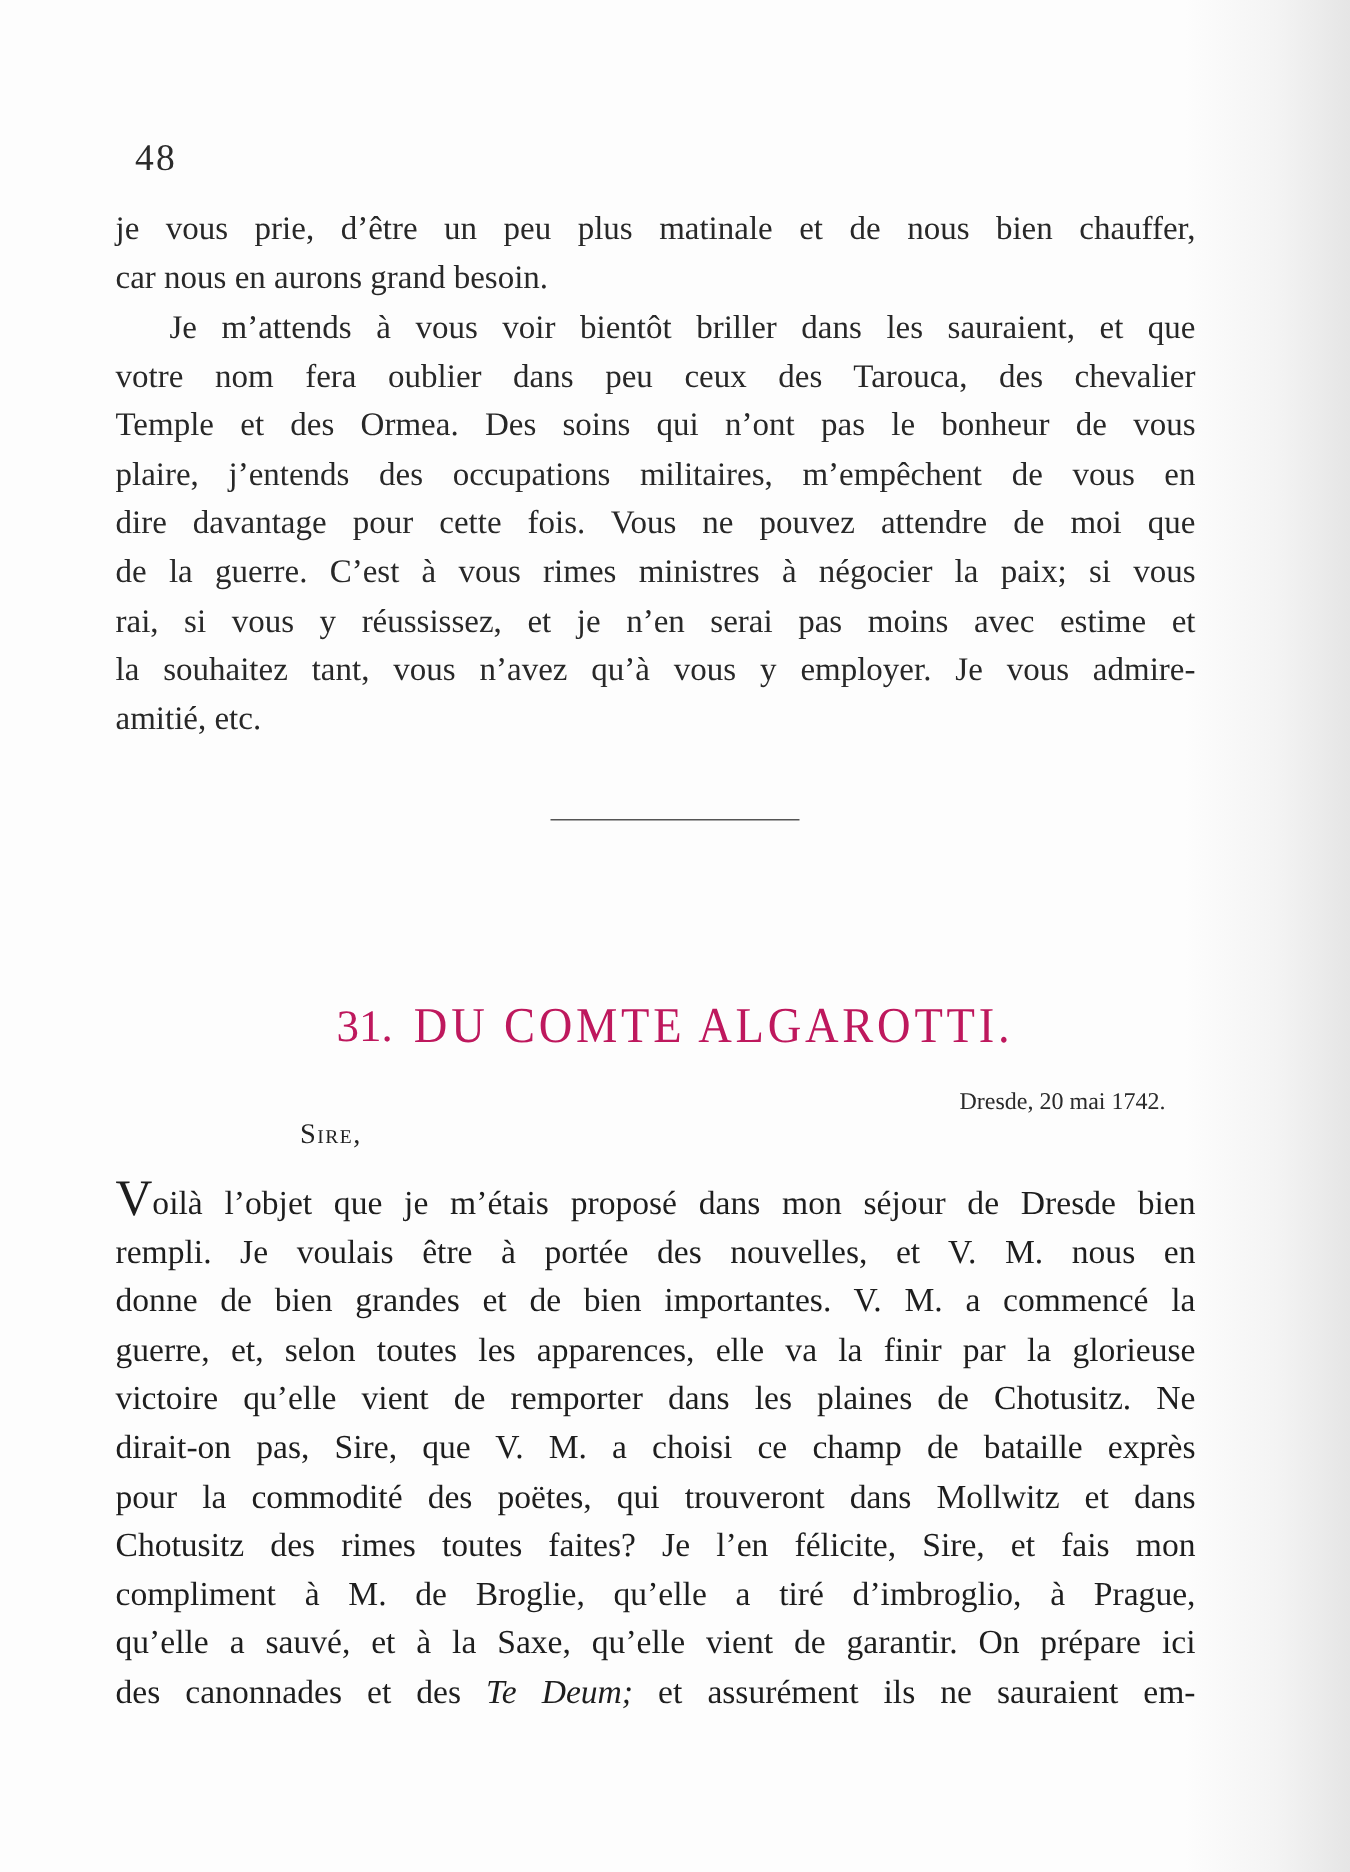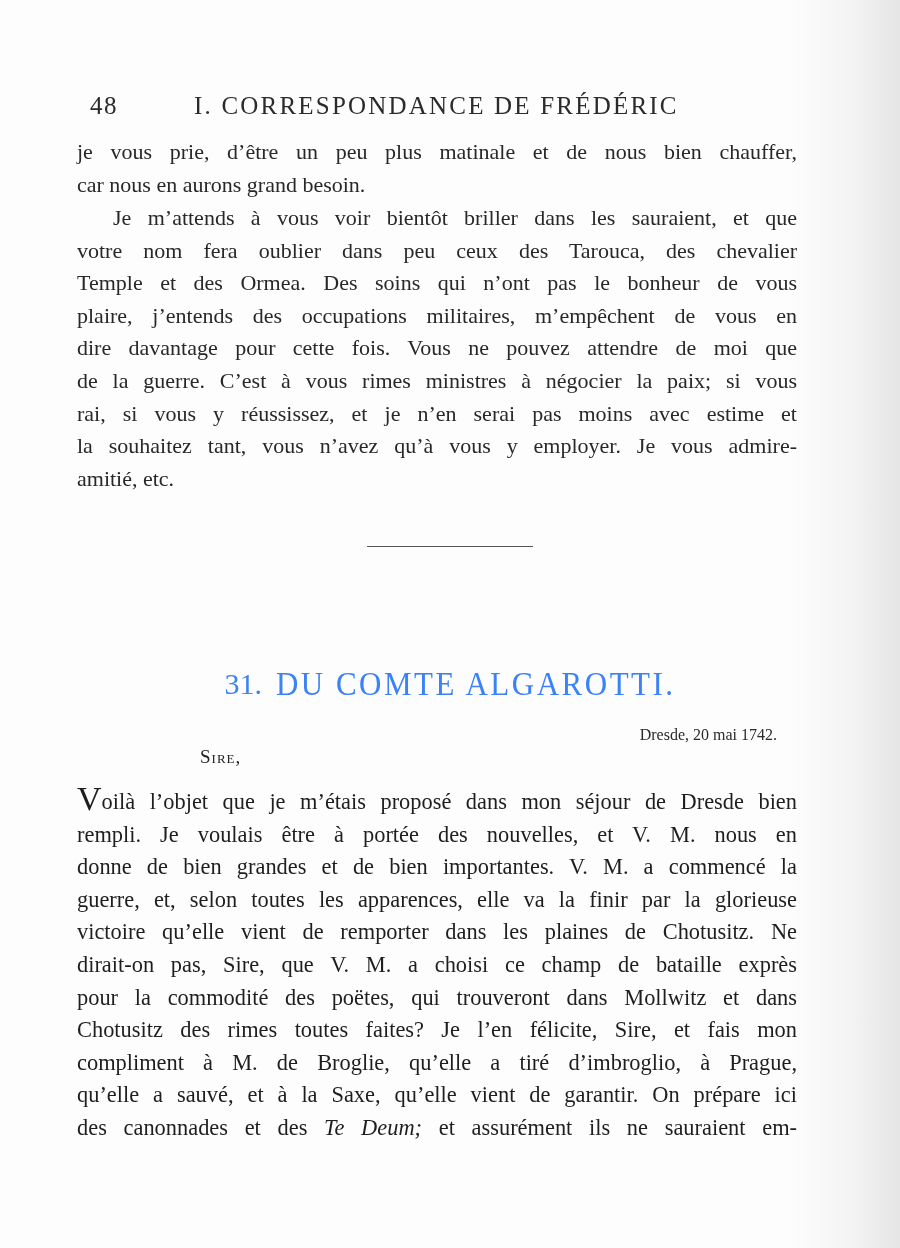--- a/index.html
+++ b/index.html
@@ -73,21 +73,21 @@
       border-top: 1.2px solid #555;
     }
     .letter-heading {
       position: absolute;
       top: 666px;
       left: 0;
       width: 900px;
       text-align: center;
       font-size: 31px;
       letter-spacing: 2.5px;
-      color: #3b82f6;
+      color: #be185d;
     }
     .letter-heading .num {
       font-size: 30px;
       margin-right: 14px;
       letter-spacing: 0;
     }
     .letter-heading .name {
       font-weight: normal;
       transform: scaleY(1.08);
       display: inline-block;
@@ -120,21 +120,20 @@
     }
     em { font-style: italic; }
   </style>
 </head>
 <body>
 
 <div class="page-shade"></div>
 
 <div class="running-head">
   <span class="folio">48</span>
-  <span class="title">I. CORRESPONDANCE DE FRÉDÉRIC</span>
 </div>
 
 <div class="body-text" id="para-1">
   <span class="line">je vous prie, d’être un peu plus matinale et de nous bien chauffer,</span>
   <span class="line last">car nous en aurons grand besoin.</span>
 </div>
 
 <div class="body-text" id="para-2">
   <span class="line" style="padding-left:36px;">Je m’attends à vous voir bientôt briller dans les sauraient, et que</span>
   <span class="line">votre nom fera oublier dans peu ceux des Tarouca, des chevalier</span>

